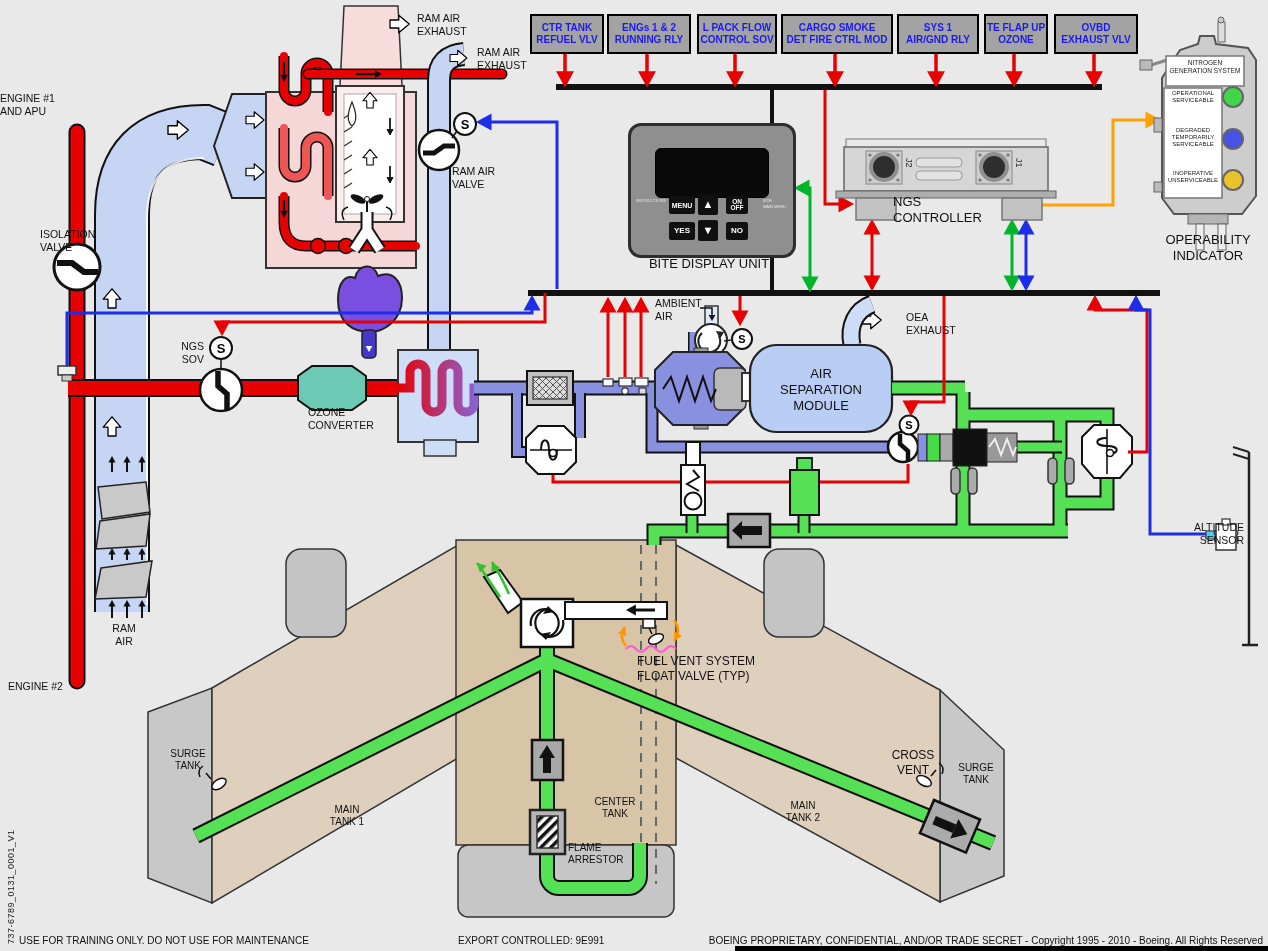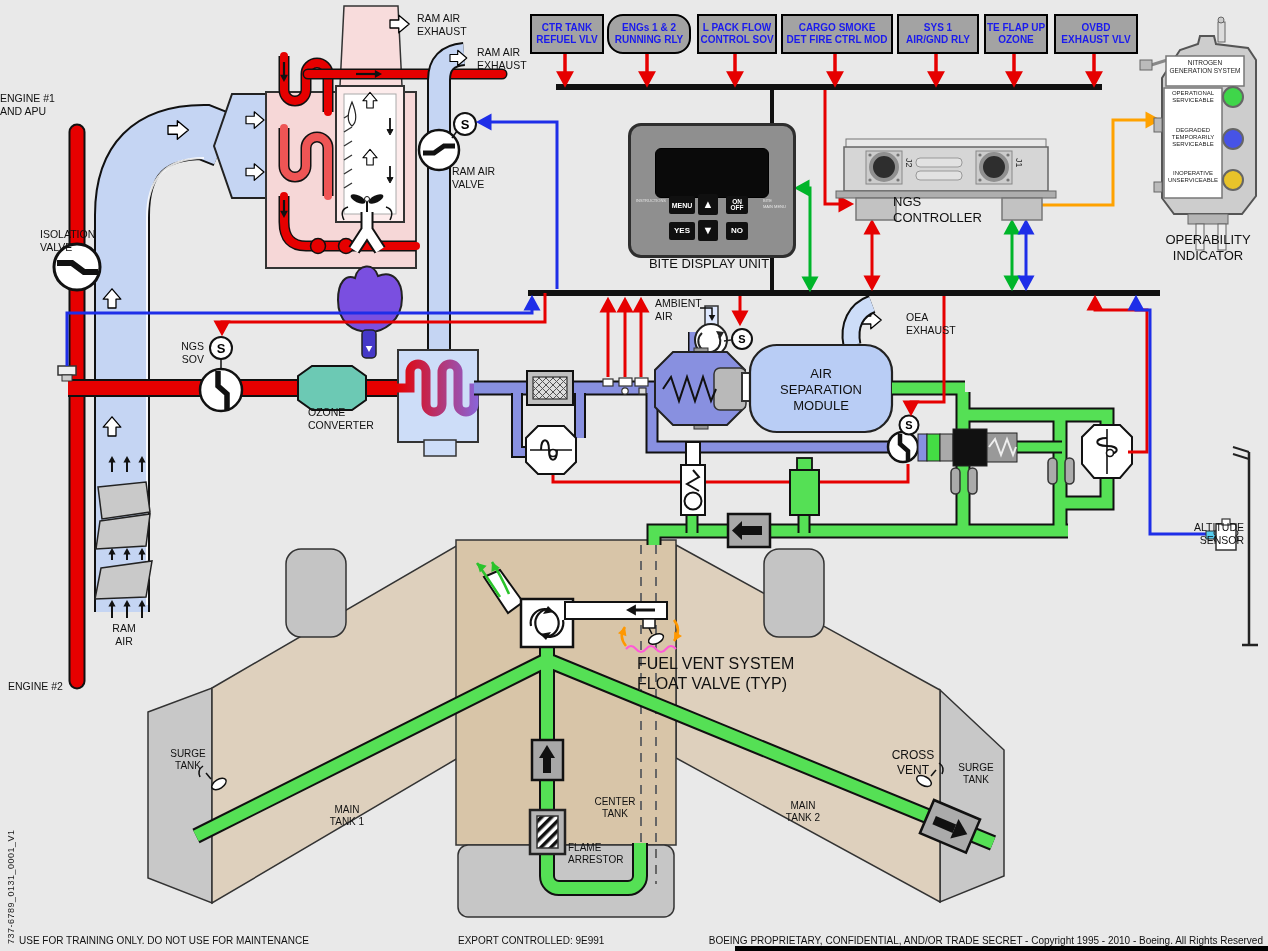--- a/index.html
+++ b/index.html
@@ -495,21 +495,21 @@
   <rect x="1216" y="524" width="20" height="26" fill="#fff" stroke="#333" stroke-width="1.5"></rect>
   <path d="M1216,530 q-4,3 0,6 q-4,3 0,6 M1236,530 q4,3 0,6 q4,3 0,6" stroke="#333" stroke-width="1.2" fill="none"></path>
   <rect x="1222" y="519" width="8" height="6" fill="#fff" stroke="#333" stroke-width="1.2"></rect>
 </g>
 
 <rect x="735" y="946" width="533" height="5" fill="#000"></rect>
 </svg>
 
 <div class="inbox" style="left:530px;width:70px;"><span>CTR TANK
 REFUEL VLV</span></div>
-<div class="inbox" style="left:607px;width:80px;border-radius:16px;"><span>ENGs 1 &amp; 2
+<div class="inbox" style="left:607px;width:80px;"><span>ENGs 1 &amp; 2
 RUNNING RLY</span></div>
 <div class="inbox" style="left:697px;width:76px;"><span>L PACK FLOW
 CONTROL SOV</span></div>
 <div class="inbox" style="left:781px;width:108px;"><span>CARGO SMOKE
 DET FIRE CTRL MOD</span></div>
 <div class="inbox" style="left:897px;width:78px;"><span>SYS 1
 AIR/GND RLY</span></div>
 <div class="inbox" style="left:984px;width:60px;"><span>TE FLAP UP
 OZONE</span></div>
 <div class="inbox" style="left:1054px;width:80px;"><span>OVBD
@@ -564,21 +564,21 @@
 GENERATION SYSTEM</div>
 <div class="oi-s" style="left:1164px;top:90px;width:58px;">OPERATIONAL
 SERVICEABLE</div>
 <div class="oi-s" style="left:1164px;top:127px;width:58px;">DEGRADED
 TEMPORARILY
 SERVICEABLE</div>
 <div class="oi-s" style="left:1164px;top:170px;width:58px;">INOPERATIVE
 UNSERVICEABLE</div>
 <div class="lbl" style="left:1166px;top:521px;width:78px;text-align:right;">ALTITUDE
 SENSOR</div>
-<div class="lbl" style="left:637px;top:654px;font-size:16px;">FUEL VENT SYSTEM
+<div class="lbl" style="left:637px;top:654px;font-size:12px;">FUEL VENT SYSTEM
 FLOAT VALVE (TYP)</div>
 <div class="lbl" style="left:160px;top:748px;width:56px;text-align:center;font-size:10px;">SURGE
 TANK</div>
 <div class="lbl" style="left:312px;top:804px;width:70px;text-align:center;font-size:10px;">MAIN
 TANK 1</div>
 <div class="lbl" style="left:584px;top:796px;width:62px;text-align:center;font-size:10px;">CENTER
 TANK</div>
 <div class="lbl" style="left:768px;top:800px;width:70px;text-align:center;font-size:10px;">MAIN
 TANK 2</div>
 <div class="lbl" style="left:888px;top:748px;width:50px;text-align:center;font-size:12px;">CROSS

